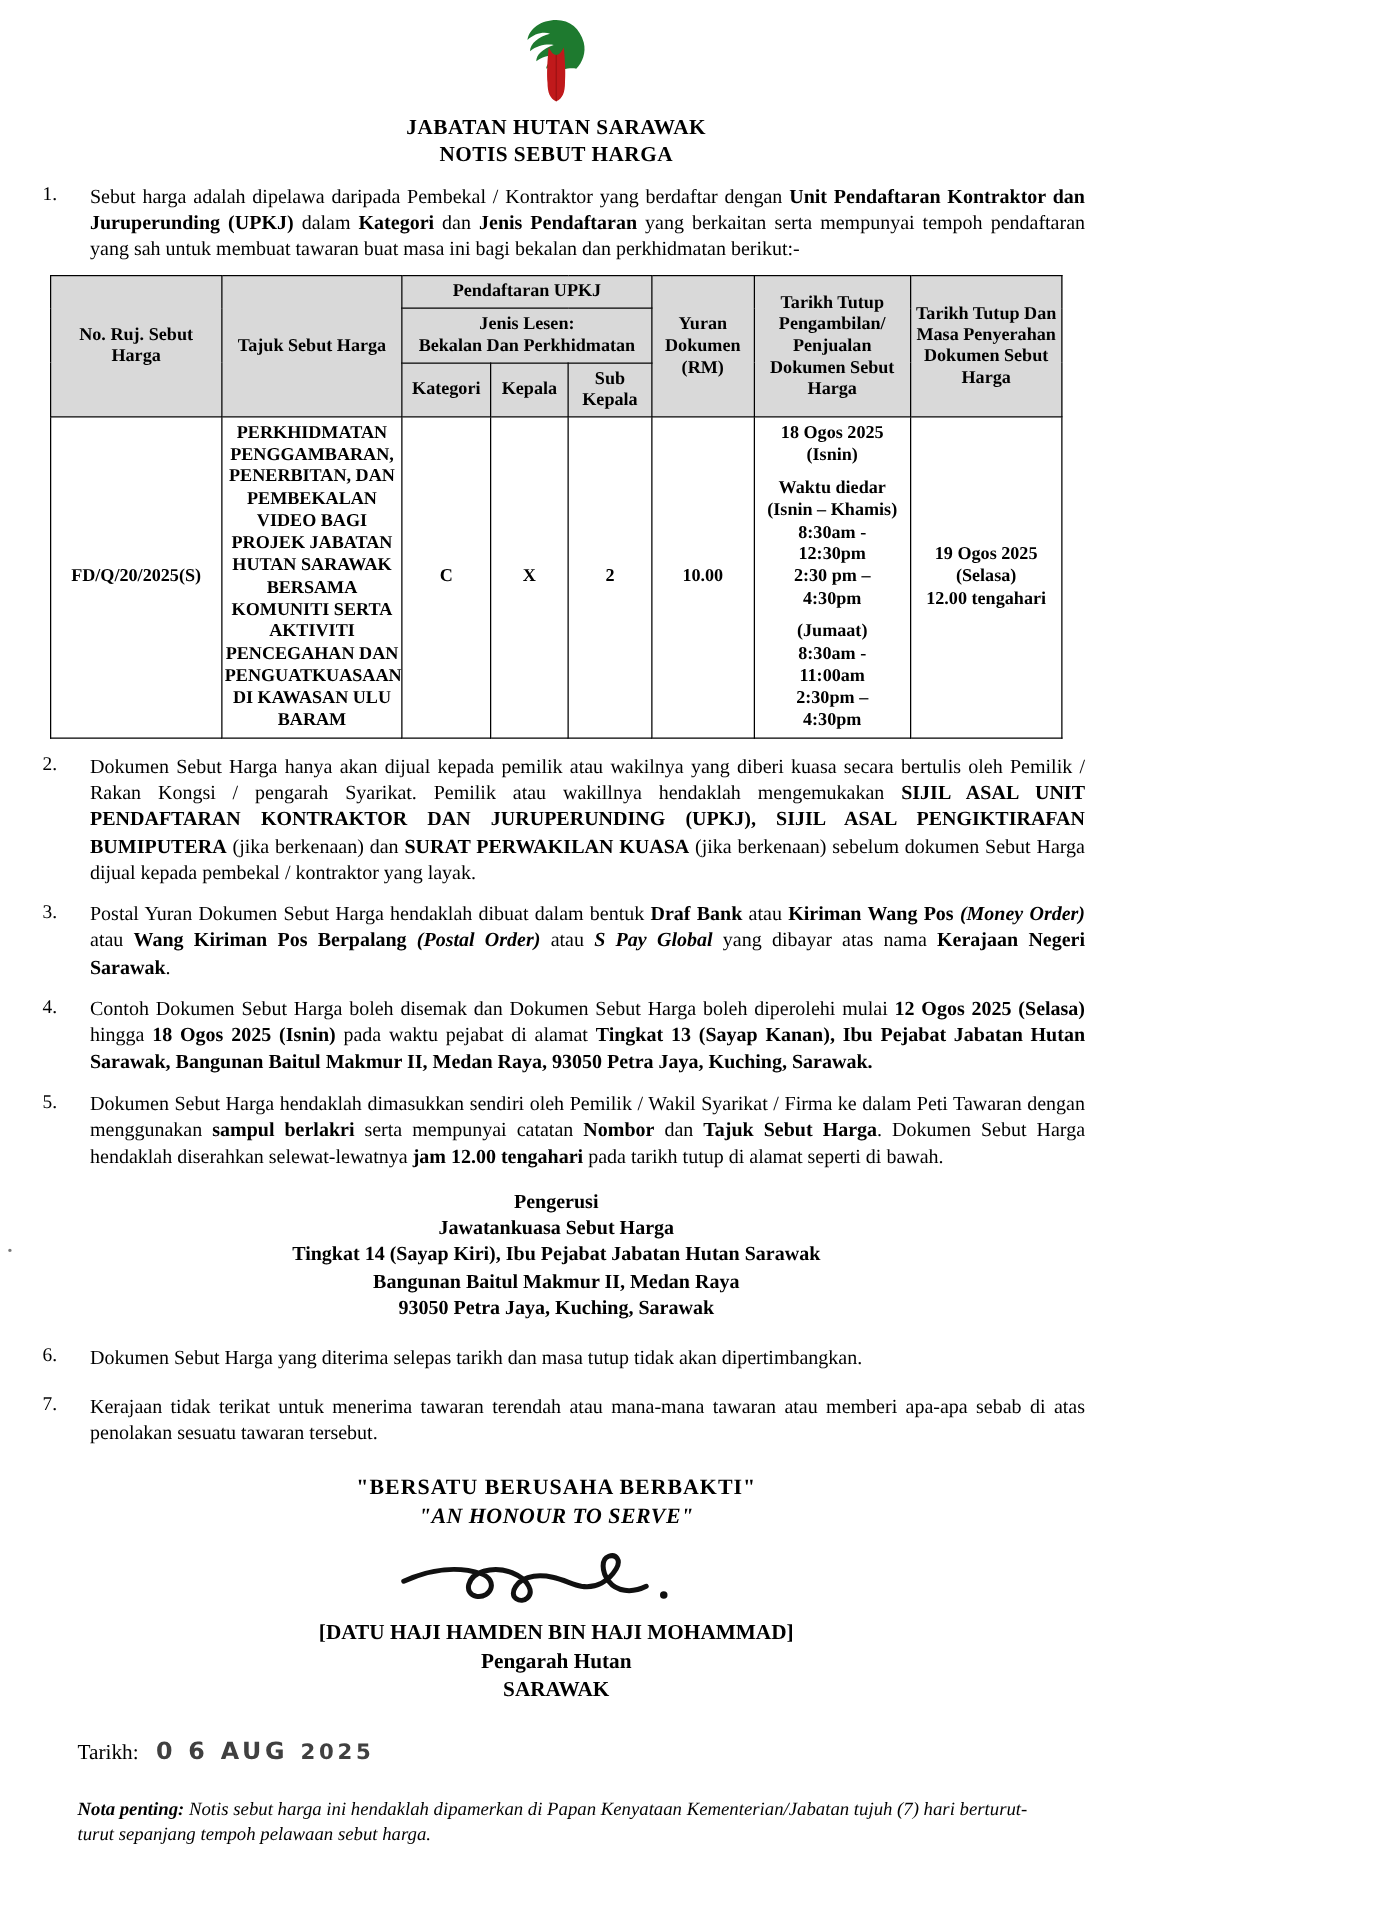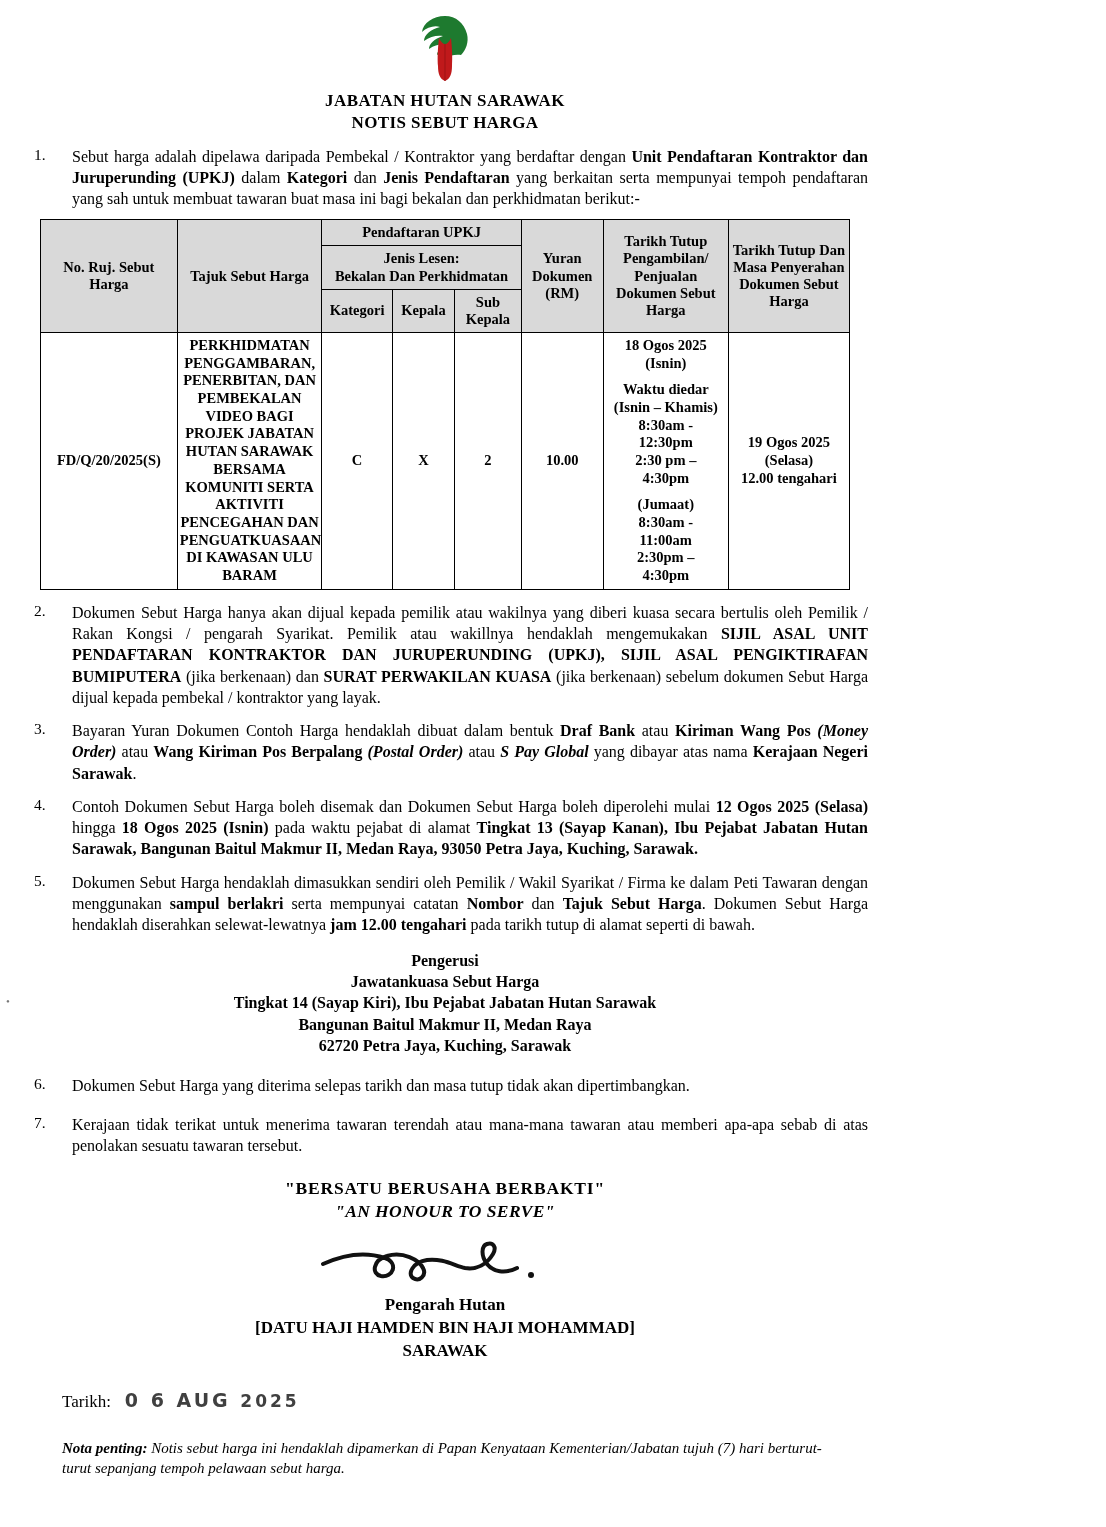--- a/index.html
+++ b/index.html
@@ -265,21 +265,21 @@
   <div class="clause">
     <div class="num">2.</div>
     <div class="body">
       <span>Dokumen Sebut Harga hanya akan dijual kepada pemilik atau wakilnya yang diberi kuasa secara bertulis oleh Pemilik / Rakan Kongsi / pengarah Syarikat. Pemilik atau wakillnya hendaklah mengemukakan </span><b>SIJIL ASAL UNIT PENDAFTARAN KONTRAKTOR DAN JURUPERUNDING (UPKJ), SIJIL ASAL PENGIKTIRAFAN BUMIPUTERA</b><span> (jika berkenaan) dan </span><b>SURAT PERWAKILAN KUASA</b><span> (jika berkenaan) sebelum dokumen Sebut Harga dijual kepada pembekal / kontraktor yang layak.</span>
     </div>
   </div>
 
   <div class="clause">
     <div class="num">3.</div>
     <div class="body">
-      <span>Bayaran Yuran Dokumen Contoh Harga hendaklah dibuat dalam bentuk </span><b>Draf Bank</b><span> atau </span><b>Kiriman Wang Pos</b> <b><i>(Money Order)</i></b><span> atau </span><b>Wang Kiriman Pos Berpalang</b> <b><i>(Postal Order)</i></b><span> atau </span><b><i>S Pay Global</i></b><span> yang dibayar atas nama </span><b>Kerajaan Negeri Sarawak</b><span>.</span>
+      <span>Postal Yuran Dokumen Sebut Harga hendaklah dibuat dalam bentuk </span><b>Draf Bank</b><span> atau </span><b>Kiriman Wang Pos</b> <b><i>(Money Order)</i></b><span> atau </span><b>Wang Kiriman Pos Berpalang</b> <b><i>(Postal Order)</i></b><span> atau </span><b><i>S Pay Global</i></b><span> yang dibayar atas nama </span><b>Kerajaan Negeri Sarawak</b><span>.</span>
     </div>
   </div>
 
   <div class="clause">
     <div class="num">4.</div>
     <div class="body">
       <span>Contoh Dokumen Sebut Harga boleh disemak dan Dokumen Sebut Harga boleh diperolehi mulai </span><b>12 Ogos 2025 (Selasa)</b><span> hingga </span><b>18 Ogos 2025 (Isnin)</b><span> pada waktu pejabat di alamat </span><b>Tingkat 13 (Sayap Kanan), Ibu Pejabat Jabatan Hutan Sarawak, Bangunan Baitul Makmur II, Medan Raya, 93050 Petra Jaya, Kuching, Sarawak.</b>
     </div>
   </div>
 
@@ -288,21 +288,21 @@
     <div class="body">
       <span>Dokumen Sebut Harga hendaklah dimasukkan sendiri oleh Pemilik / Wakil Syarikat / Firma ke dalam Peti Tawaran dengan menggunakan </span><b>sampul berlakri</b><span> serta mempunyai catatan </span><b>Nombor</b><span> dan </span><b>Tajuk Sebut Harga</b><span>. Dokumen Sebut Harga hendaklah diserahkan selewat-lewatnya </span><b>jam 12.00 tengahari</b><span> pada tarikh tutup di alamat seperti di bawah.</span>
     </div>
   </div>
 
   <div class="center-block">
     <div>Pengerusi</div>
     <div>Jawatankuasa Sebut Harga</div>
     <div>Tingkat 14 (Sayap Kiri), Ibu Pejabat Jabatan Hutan Sarawak</div>
     <div>Bangunan Baitul Makmur II, Medan Raya</div>
-    <div>62720 Petra Jaya, Kuching, Sarawak</div>
+    <div>93050 Petra Jaya, Kuching, Sarawak</div>
   </div>
 
   <div class="clause" style="margin-top:18px;">
     <div class="num">6.</div>
     <div class="body">Dokumen Sebut Harga yang diterima selepas tarikh dan masa tutup tidak akan dipertimbangkan.</div>
   </div>
 
   <div class="clause" style="margin-top:18px;">
     <div class="num">7.</div>
     <div class="body">Kerajaan tidak terikat untuk menerima tawaran terendah atau mana-mana tawaran atau memberi apa-apa sebab di atas penolakan sesuatu tawaran tersebut.</div>
@@ -315,22 +315,22 @@
 
   <div class="sign-wrap">
     <span>
       <svg width="260" height="52" viewBox="0 0 260 52" xmlns="http://www.w3.org/2000/svg">
         <path d="M8 26 C30 16 52 14 70 20 C84 25 78 40 66 38 C56 36 58 22 72 18 C88 13 104 22 108 30 C112 38 104 44 98 40 C92 36 98 24 112 22 C128 20 140 28 150 30 C162 32 172 26 178 16 C182 9 178 4 172 6 C166 8 166 18 172 26 C178 34 190 36 202 30" stroke="#111" stroke-width="4" fill="none" stroke-linecap="round" stroke-linejoin="round"></path>
         <circle cx="216" cy="37" r="3" fill="#111"></circle>
       </svg>
     </span>
   </div>
   <div class="sign-name">
+    <div>[DATU HAJI HAMDEN BIN HAJI MOHAMMAD]</div>
     <div>Pengarah Hutan</div>
-    <div>[DATU HAJI HAMDEN BIN HAJI MOHAMMAD]</div>
     <div>SARAWAK</div>
   </div>
 
   <div class="date-line">
     <span class="label">Tarikh:</span>
     <span class="date-stamp">
       <span>0 6</span>
       <span>AUG</span>
       <span class="yr">2025</span>
     </span>

